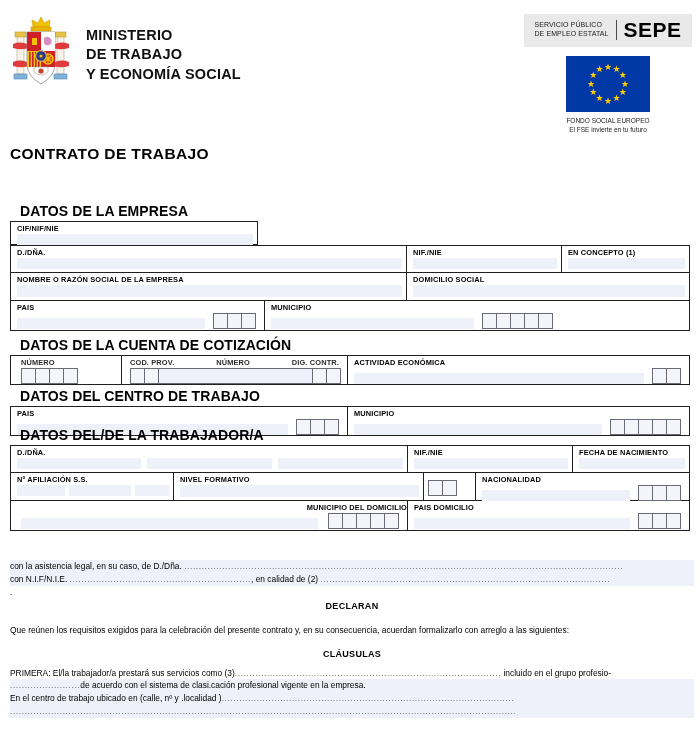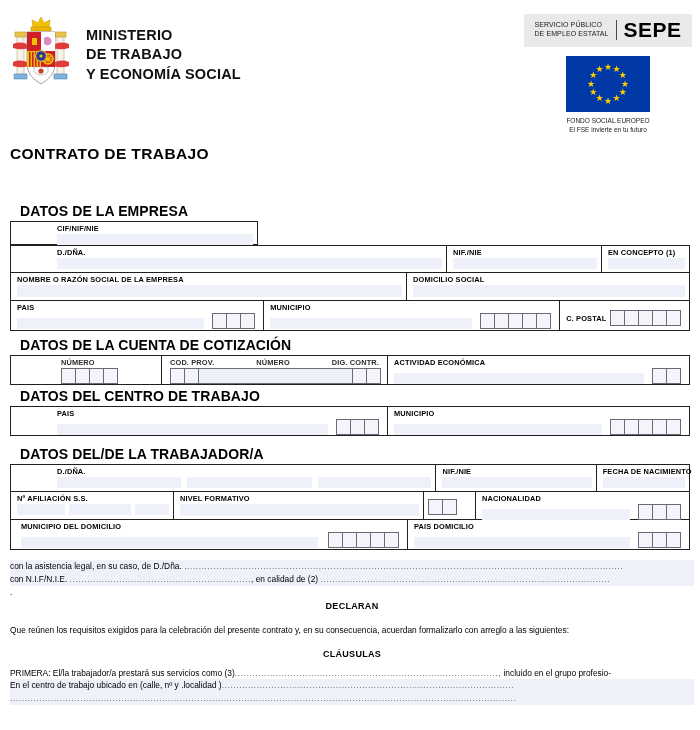--- a/index.html
+++ b/index.html
@@ -48,21 +48,21 @@
     font-size: 15.5px; font-weight: bold; letter-spacing: .4px;
   }
 
   
   .section-head {
     font-size: 14px; font-weight: bold; letter-spacing: .1px; margin: 0 0 2px 10px;
   }
   .band { position: absolute; left: 10px; width: 680px; }
 
   .row { display: flex; border: 1.3px solid #231f20; border-top: none; box-sizing: border-box; }
-  .row.first { border-top: 1.3px solid #231f20; padding-left: 40px; }
+  .row.first { border-top: 1.3px solid #231f20; }
 
   .cell {
     position: relative; box-sizing: border-box; display: flex; flex-direction: column;
     justify-content: flex-start; padding: 2px 0 0 0; min-width: 0;
   }
   .cell + .cell { border-left: 1.3px solid #231f20; }
 
   .lbl {
     font-size: 7.4px; font-weight: bold; letter-spacing: .15px;
     padding: 0 0 1px 6px; white-space: nowrap; color: #000;
@@ -233,32 +233,20 @@
           <div class="fill" style="flex:1 1 auto; margin-bottom:0;"></div>
           <div class="boxes" style="margin-bottom:0;">
             <div class="bx"></div>
             <div class="bx"></div>
             <div class="bx"></div>
             <div class="bx"></div>
             <div class="bx"></div>
           </div>
         </div>
       </div>
-      <div class="cell" style="flex:1 1 auto; justify-content:center;">
-        <div class="inline" style="align-items:center; padding-top:6px;">
-          <div class="lbl" style="padding-bottom:0;">C. POSTAL</div>
-          <div class="boxes" style="margin-bottom:0;">
-            <div class="bx"></div>
-            <div class="bx"></div>
-            <div class="bx"></div>
-            <div class="bx"></div>
-            <div class="bx"></div>
-          </div>
-        </div>
-      </div>
     </div>
   </div>
 
   <div class="band" style="top:337px;">
     <div class="section-head">DATOS DE LA CUENTA DE COTIZACIÓN</div>
 
     <div class="row first" style="height:30px;">
 
       <div class="cell" style="width:110px;">
         <div class="lbl light" style="padding-left:10px;">NÚMERO</div>
@@ -326,21 +314,21 @@
             <div class="bx"></div>
             <div class="bx"></div>
             <div class="bx"></div>
             <div class="bx"></div>
           </div>
         </div>
       </div>
     </div>
   </div>
 
-  <div class="band" style="top:446px;">
+  <div class="band" style="top:427px;">
     <div class="section-head">DATOS DEL/DE LA TRABAJADOR/A</div>
 
     <div class="row first" style="height:28px;">
       <div class="cell" style="width:396px;">
         <div class="lbl">D./DÑA.</div>
         <div class="splitfills" style="flex:1 1 auto;">
           <div style="width:124px;"></div>
           <div style="width:125px;"></div>
           <div style="flex:1 1 auto;"></div>
         </div>
@@ -381,21 +369,21 @@
           <div class="boxes" style="margin-bottom:0;">
             <div class="bx"></div>
             <div class="bx"></div>
             <div class="bx"></div>
           </div>
         </div>
       </div>
     </div>
 
     <div class="row" style="height:30px;">
-      <div class="cell" style="width:396px;">
+      <div class="cell" style="width:396px;text-align:right;">
         <div class="lbl" style="padding-left:10px;">MUNICIPIO DEL DOMICILIO</div>
         <div class="inline" style="padding-left:10px;">
           <div class="fill" style="flex:1 1 auto; margin:0 6px 0 0;"></div>
           <div class="boxes" style="margin-bottom:0;">
             <div class="bx"></div>
             <div class="bx"></div>
             <div class="bx"></div>
             <div class="bx"></div>
             <div class="bx"></div>
           </div>
@@ -431,18 +419,21 @@
 
     <div style="margin-top:11px;">Que reúnen los requisitos exigidos para la celebración del presente contrato y,  en su consecuencia, acuerdan formalizarlo con arreglo a las siguientes:</div>
 
     <div class="centerhead" style="margin-top:11px;">CLÁUSULAS</div>
 
     <div style="margin-top:5px;">
       <span>PRIMERA: El/la  trabajador/a  prestará sus servicios como (3)</span><span class="dots">..........................................................................................,</span>
       <span>incluido en el grupo profesio-</span>
     </div>
     <div class="tline">
+      <span class="dots">........................</span><span>de acuerdo con el sistema de clasi.cación profesional vigente en la empresa.</span>
+    </div>
+    <div class="tline">
       <span>En el  centro de trabajo ubicado en (calle, nº y .localidad )</span><span class="dots">....................................................................................................</span>
     </div>
     <div class="tline dots">.............................................................................................................................................................................</div>
   </div>
 
 </div>
 
 </body></html>

